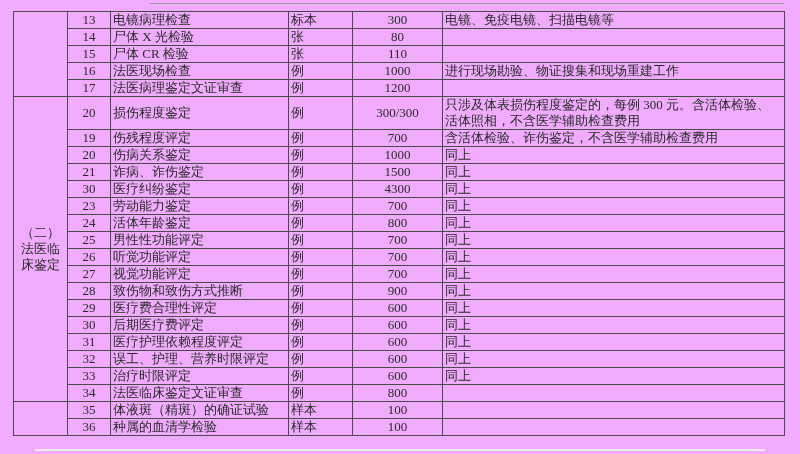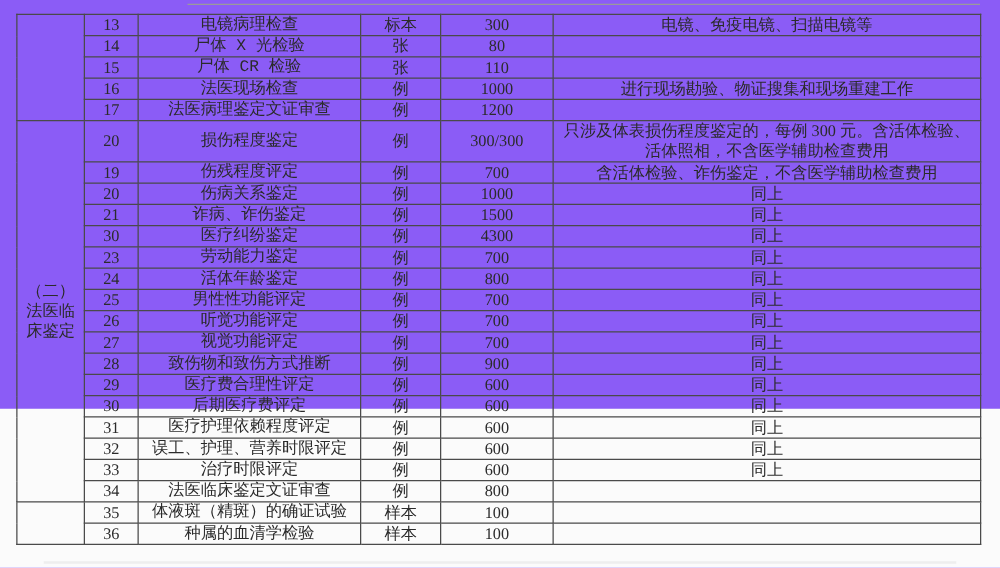--- a/index.html
+++ b/index.html
@@ -7,22 +7,22 @@
     padding: 0;
     background: #fbfbfb;
     width: 800px;
     height: 454px;
     overflow: hidden;
     font-family: "Liberation Serif", "DejaVu Serif", serif;
   }
   .page {
     position: relative;
     width: 800px;
-    height: 327px;
-    background: #8b5cf6;
+    height: 454px;
+    background: #f0abfc;
   }
   
   .top-remnant {
     position: absolute;
     left: 150px;
     top: 3px;
     width: 634px;
     height: 1px;
     background: #9a9a9a;
   }
@@ -52,24 +52,24 @@
     overflow: hidden;
     vertical-align: middle;
   }
   table.fee-table tr { height: 17px; }
   td.cat-cell {
     text-align: center;
     font-size: 13px;
     line-height: 20px;
   }
   td.col-num   { text-align: center; }
-  td.col-item  { text-align: center; padding-left: 7px; font-family: Liberation Mono, monospace; }
-  td.col-unit  { text-align: center; }
+  td.col-item  { text-align: left; padding-left: 7px; }
+  td.col-unit  { text-align: left; }
   td.col-price { text-align: center; }
-  td.col-note  { text-align: center; padding-left: 7px; }
+  td.col-note  { text-align: left; padding-left: 7px; }
 </style>
 </head>
 <body>
 
 <div class="page">
   <div class="top-remnant"></div>
   <table class="fee-table">
     <colgroup>
       <col style="width:54px">
       <col style="width:43px">

